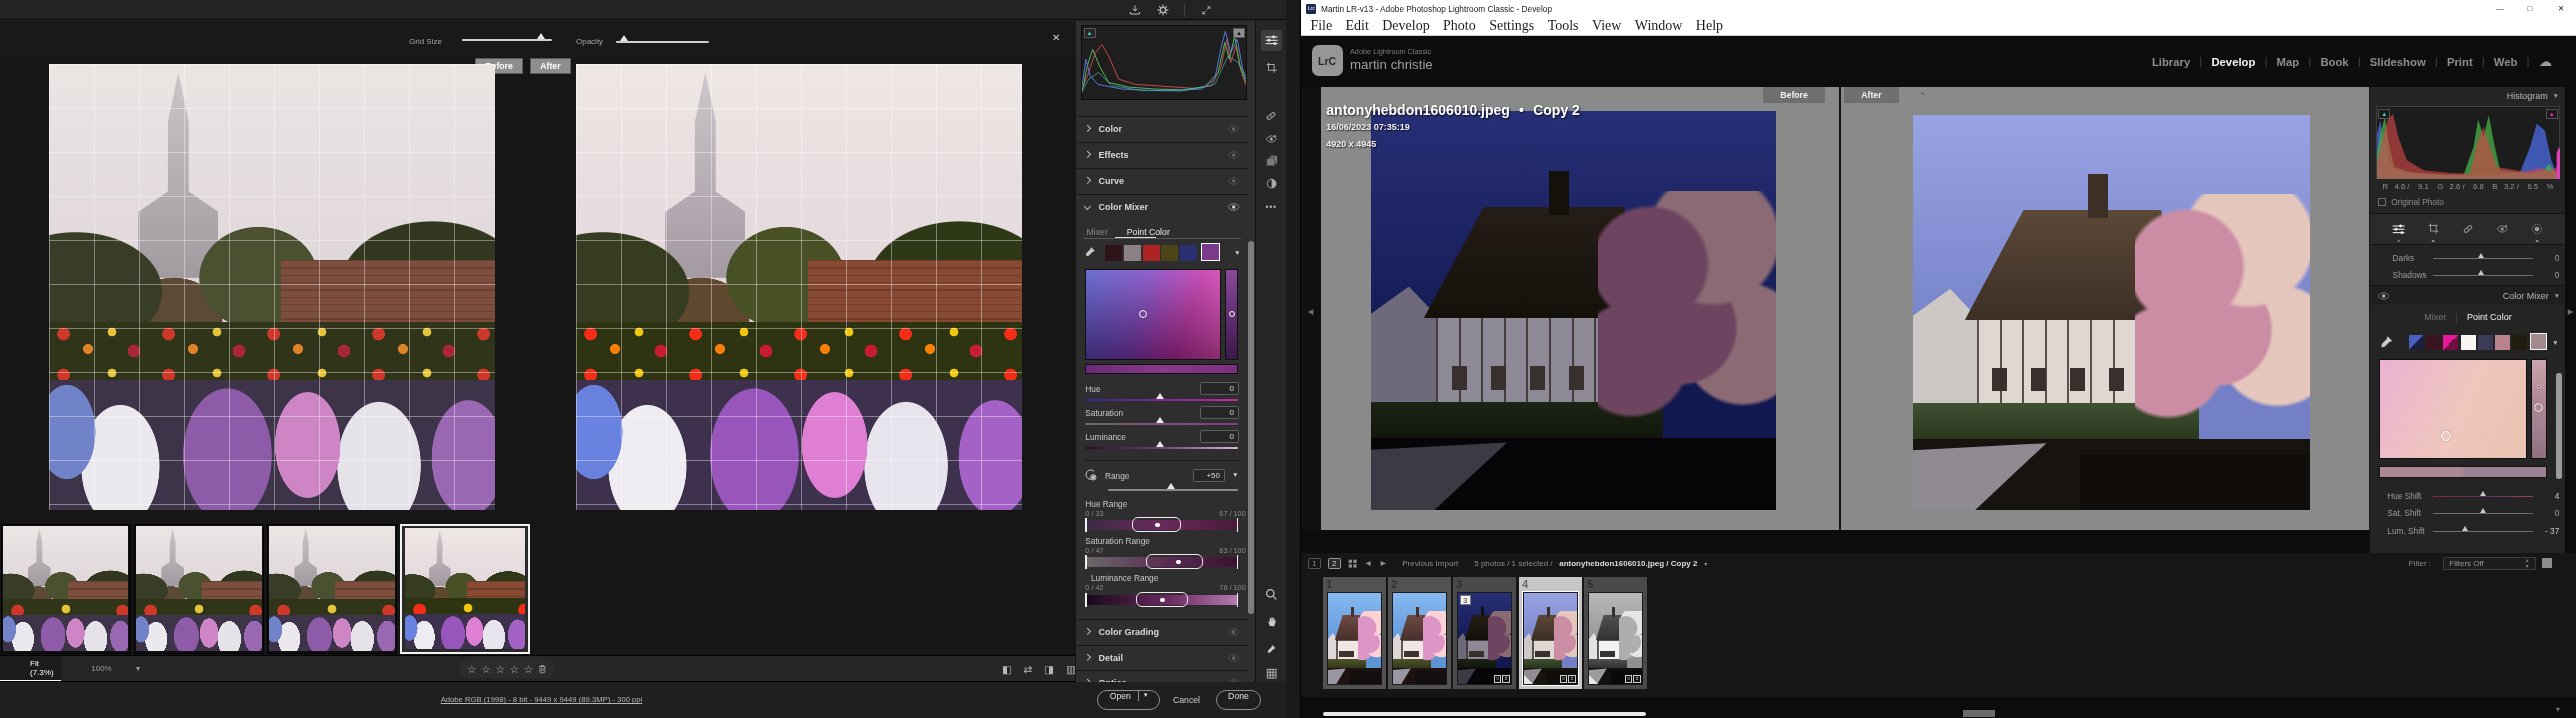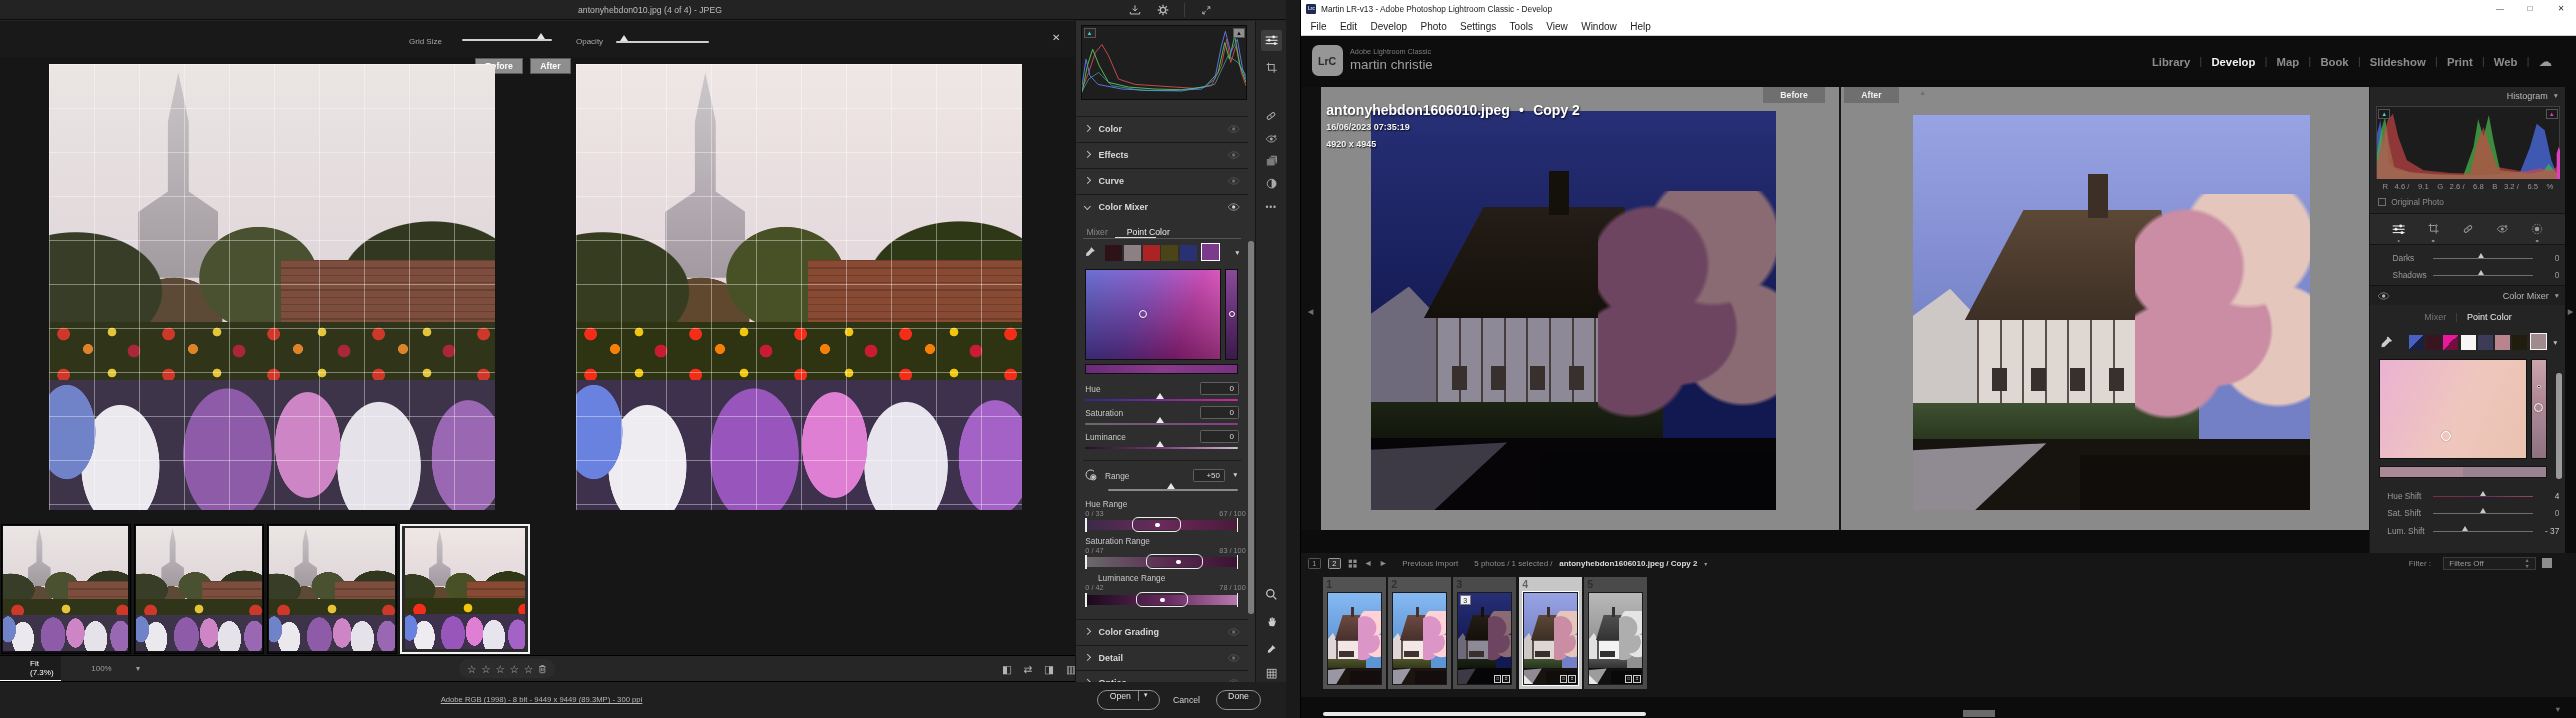--- a/index.html
+++ b/index.html
@@ -105,21 +105,21 @@
   .strip-ico.active { background:#3d3d3d; }
   .acr-edge { position:absolute; left:1286px; top:0; width:14px; height:719px; background:#1a1a1a; }
 
   
   .lr { position:absolute; left:1301px; top:0; width:1275px; height:719px; background:#0c0c0c; }
   .lr-titlebar { position:absolute; left:0; top:0; width:1275px; height:17.3px; background:#fff; display:flex; align-items:center; }
   .lr-logo { width:10px; height:10px; background:#1e2a52; color:#cfd8f5; font-size:4.7px; font-weight:bold; display:flex; align-items:center; justify-content:center; margin:0 4.7px 0 5.3px; border-radius:1.3px; }
   .lr-title { color:#1a1a1a; font-size:8.3px; }
   .winbtn { position:absolute; top:0; width:30px; height:17.3px; display:flex; align-items:center; justify-content:center; color:#333; font-size:8px; cursor:pointer; }
   .lr-menubar { position:absolute; left:0; top:17.3px; width:1275px; height:18.6px; background:#fff; border-bottom:0.7px solid #cfcfcf; display:flex; align-items:center; padding-left:2.7px; }
-  .menu-item { color:#1c1c1c; font-size:10px; padding:0 6.7px; height:18.6px; display:flex; align-items:center; cursor:pointer; }
+  .menu-item { color:#1c1c1c; font-size:14px; padding:0 6.7px; height:18.6px; display:flex; align-items:center; cursor:pointer;font-family:Liberation Serif, serif; }
 
   .lr-top { position:absolute; left:0; top:36px; width:1275px; height:51px; background:#0d0d0d; }
   .id-logo { position:absolute; left:10.6px; top:9.3px; width:31px; height:31px; border-radius:6.7px; background:#969696; color:#2b2b2b; font-weight:bold; font-size:10.6px; display:flex; align-items:center; justify-content:center; }
   .id-brand { position:absolute; left:49px; top:11.3px; color:#7d7d7d; font-size:7.3px; }
   .id-user { position:absolute; left:49px; top:21px; color:#9f9f9f; font-size:13.3px; }
   .modules { position:absolute; right:24px; top:0; height:51px; display:flex; align-items:center; gap:9.3px; }
   .mod { color:#8d8d8d; font-size:11.3px; font-weight:bold; cursor:pointer; }
   .mod.active { color:#f2f2f2; }
   .mod-sep { color:#4a4a4a; font-size:10px; }
 
@@ -214,21 +214,20 @@
   .lr-bottom { position:absolute; left:0; top:697px; width:1275px; height:21px; background:#0c0c0c; }
   .hscroll { position:absolute; left:22px; top:14.6px; width:323px; height:4.7px; background:#e8e8e8; border-radius:2px; cursor:pointer; }
   .hthumb { position:absolute; left:662px; top:13.3px; width:32px; height:6.7px; background:#6a6a6a; cursor:pointer; }
 </style>
 </head>
 <body>
 
 <div class="acr">
 
   <div class="acr-titlebar">
-    <div class="acr-title">antonyhebdon010.jpg (4 of 4)  -  JPEG</div>
     <div class="acr-ticons">
       <div class="tico">
         <svg viewBox="0 0 18 18" width="12" height="12" fill="none" stroke="#b9b9b9" stroke-width="1.5">
             <path d="M9 2 V10"></path>
             <path d="M5.5 7 L9 10.5 L12.5 7"></path>
             <path d="M2 12 V15 H16 V12"></path>
           </svg>
       </div>
       <div class="tico">
         <svg viewBox="0 0 18 18" width="12" height="12">
@@ -523,21 +522,21 @@
     <span class="rng-low" style="left:9.3px; top:525px;">0 / 47</span>
     <span class="rng-high" style="right:9.3px; top:525px;">83 / 100</span>
     <div class="rng-track" style="left:9.3px; top:536px; width:153px; background:linear-gradient(to right,#6a6a6a,#5a2a52 55%,#3a1232);">
       <span class="rng-tick" style="left:0;"></span>
         <span class="rng-tick" style="right:0;"></span>
       <div class="rng-bracket" style="left:61px; width:57px;">
           <span class="rng-dot" style="left:29px;"></span>
         </div>
     </div>
 
-    <span class="sl-label" style="left:22px; top:552px;">Luminance Range</span>
+    <span class="sl-label" style="left:15px; top:552px;">Luminance Range</span>
     <span class="rng-low" style="left:9.3px; top:562px;">0 / 42</span>
     <span class="rng-high" style="right:9.3px; top:562px;">78 / 100</span>
     <div class="rng-track" style="left:9.3px; top:574px; width:153px; background:linear-gradient(to right,#180818,#6a2a62 55%,#b87aae);">
       <span class="rng-tick" style="left:0;"></span>
         <span class="rng-tick" style="right:0;"></span>
       <div class="rng-bracket" style="left:51px; width:52px;">
           <span class="rng-dot" style="left:23px;"></span>
         </div>
     </div>
 

